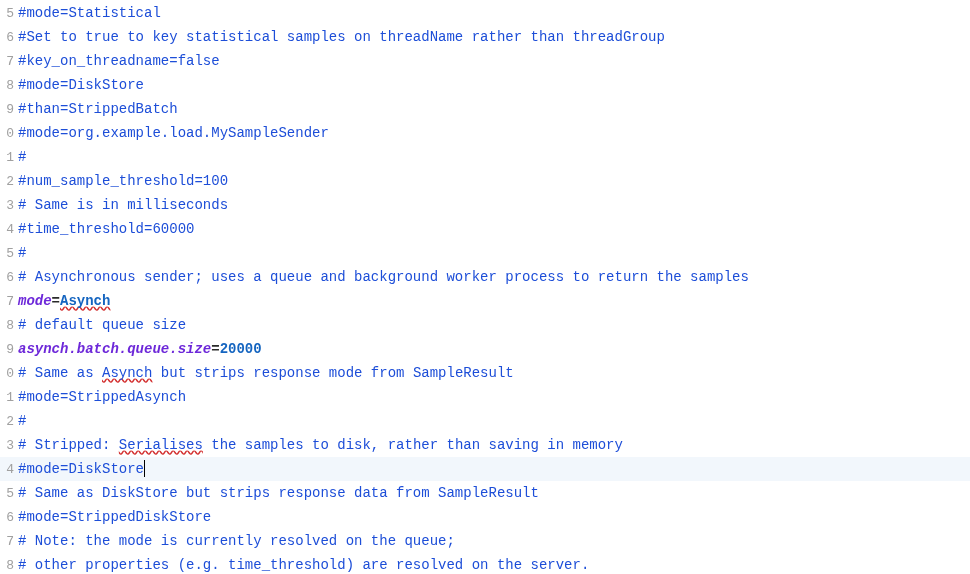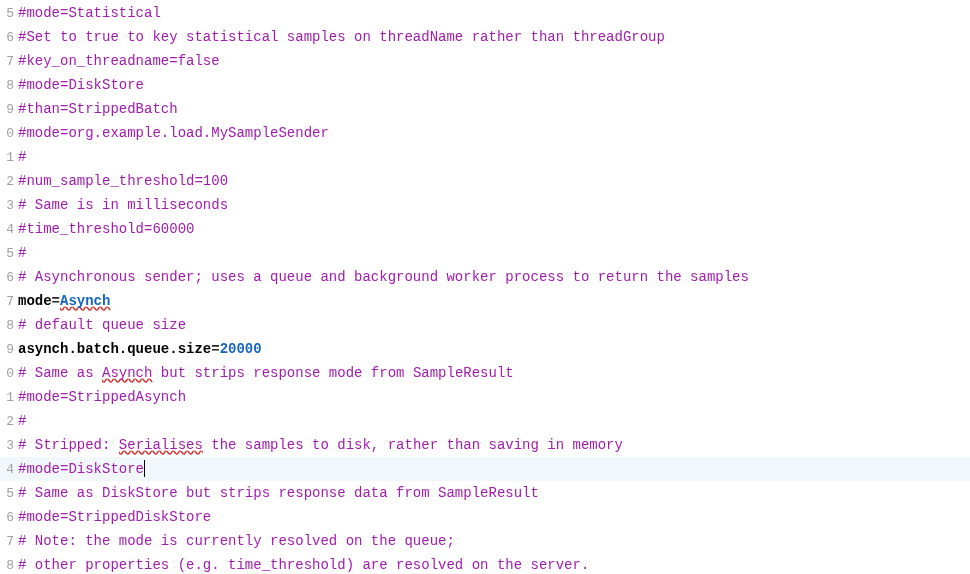--- a/index.html
+++ b/index.html
@@ -26,22 +26,22 @@
     width: 14px;
     text-align: right;
     color: #a0a0a0;
     font-size: 13px;
     user-select: none;
     margin-right: 4px;
   }
   .content {
     flex: 1;
   }
-  .comment { color: #a21caf; }      
-  .key { color: #000000; font-weight: bold; }
+  .comment { color: #1d4ed8; }      
+  .key { color: #6d28d9; font-weight: bold; font-style: italic; }
   .assign { color: #2a2a2a; font-weight: bold; }
   .value { color: #1565c0; font-weight: bold; }
   .squiggle-red {
     text-decoration: underline wavy #d32f2f;
     text-decoration-skip-ink: none;
   }
   .current-line {
     background: #f2f7fc;
   }
   .caret {

